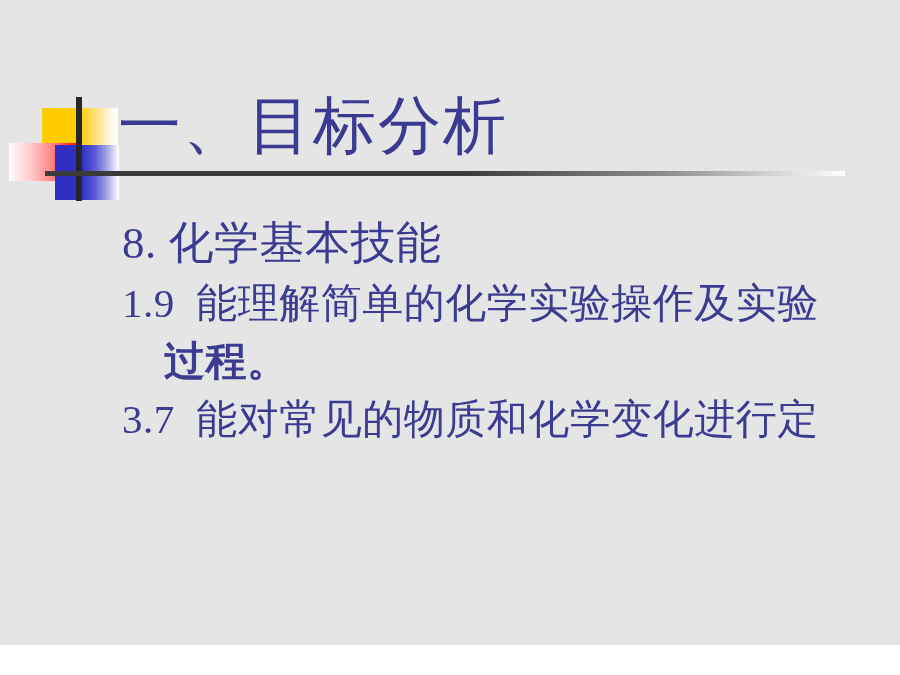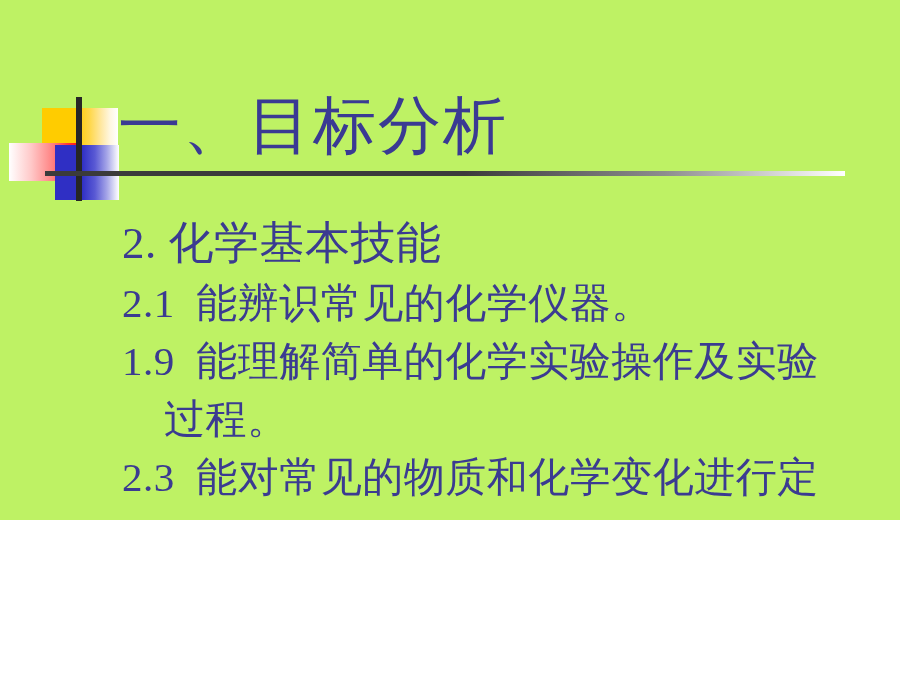--- a/index.html
+++ b/index.html
@@ -9,22 +9,22 @@
   body {
     width: 900px;
     height: 675px;
     background: #ffffff;
     font-family: "Liberation Serif", "DejaVu Serif", serif;
     overflow: hidden;
   }
   #slide {
     position: relative;
     width: 900px;
-    height: 520px;
-    background: #bef264;
+    height: 645px;
+    background: #e5e5e5;
   }
 
   
   #deco {
     position: absolute;
     left: 0;
     top: 0;
     width: 900px;
     height: 230px;
     pointer-events: none;
@@ -107,41 +107,41 @@
   .line-item {
     font-size: 41px;
     line-height: 58px;
     letter-spacing: 0.5px;
   }
   .line-cont {
     font-size: 41px;
     line-height: 58px;
     letter-spacing: 0.5px;
     padding-left: 42px;
+    font-weight: bold;
   }
 </style>
 </head>
 <body>
 
 <div id="slide">
 
   <div id="deco">
     <div class="deco-yellow"></div>
     <div class="deco-red"></div>
     <div class="deco-blue"></div>
     <div class="deco-vbar"></div>
     <div class="deco-hline"></div>
   </div>
 
   <div id="title">一、目标分析</div>
 
   <div id="body-block">
-    <div class="line line-heading">2. 化学基本技能</div>
+    <div class="line line-heading">8. 化学基本技能</div>
 
-    <div class="line line-item">2.1  能辨识常见的化学仪器。</div>
 
     <div class="line line-item">1.9  能理解简单的化学实验操作及实验</div>
     <div class="line line-cont">过程。</div>
 
-    <div class="line line-item">2.3  能对常见的物质和化学变化进行定</div>
+    <div class="line line-item">3.7  能对常见的物质和化学变化进行定</div>
   </div>
 
 </div>
 
 </body></html>

